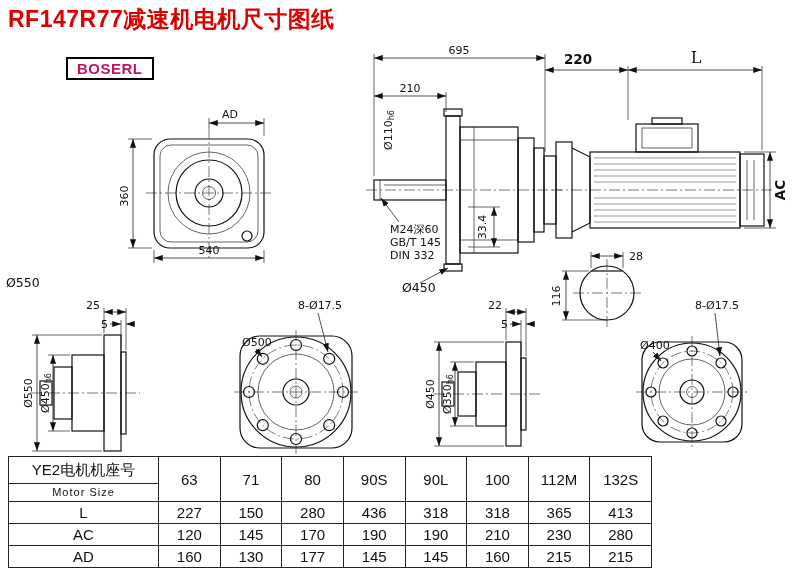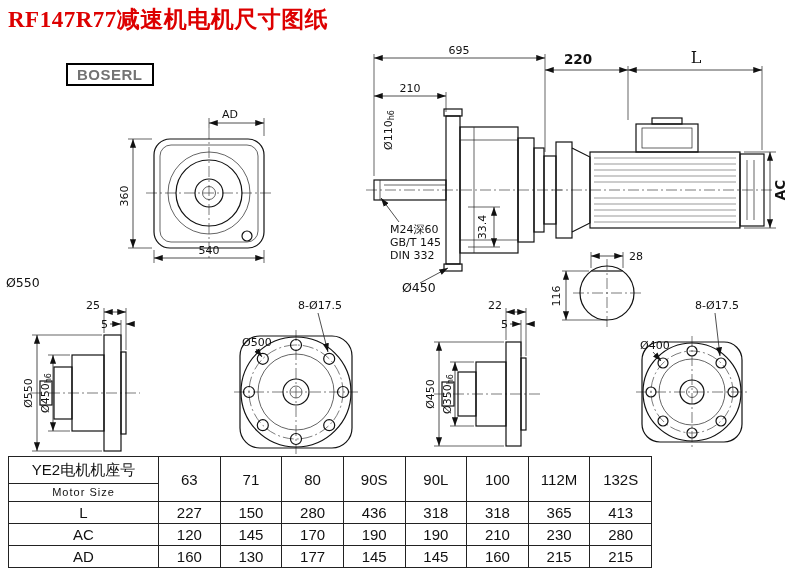--- a/index.html
+++ b/index.html
@@ -2,26 +2,26 @@
 <html><head>
 <meta charset="utf-8">
 <style>
   html,body { margin:0; padding:0; }
   #page {
     position:relative; width:800px; height:572px; background:#ffffff;
     font-family:"Liberation Sans", sans-serif; overflow:hidden;
   }
   .title {
     position:absolute; left:8px; top:4px;
-    font-size:23px; font-weight:700; color:#dd0000; letter-spacing:0.5px;font-family:Liberation Serif, serif;
+    font-size:23px; font-weight:700; color:#dd0000; letter-spacing:0.5px;
   }
   .brand {
     position:absolute; left:66px; top:57px;
     border:2px solid #000; padding:0 9px; line-height:19px;
-    color:#737373; font-weight:700; font-size:15px; letter-spacing:0.5px;margin-top:6px;
+    color:#be185d; font-weight:700; font-size:15px; letter-spacing:0.5px;
   }
   svg.drawing { position:absolute; left:0; top:0; }
   svg .ol { fill:none; stroke:#111; stroke-width:1.2; }
   svg .tl { fill:none; stroke:#222; stroke-width:0.7; }
   svg .dl { fill:none; stroke:#222; stroke-width:0.8; }
   svg .fin { fill:none; stroke:#333; stroke-width:0.5; }
   svg .cl { fill:none; stroke:#444; stroke-width:0.7; stroke-dasharray:11 3 2 3; }
   svg text { font-family:"DejaVu Sans", sans-serif; font-size:11px; fill:#111; }
   svg text.dt2 { font-size:12.5px; }
   svg text.dtb { font-size:13.5px; font-weight:bold; }

